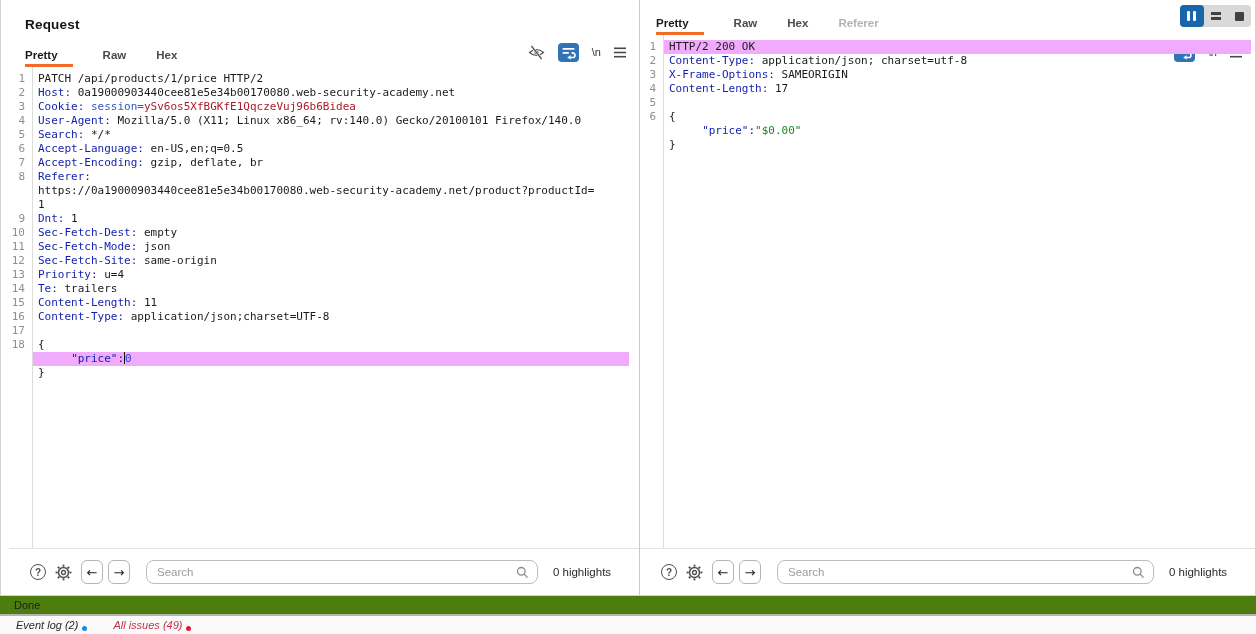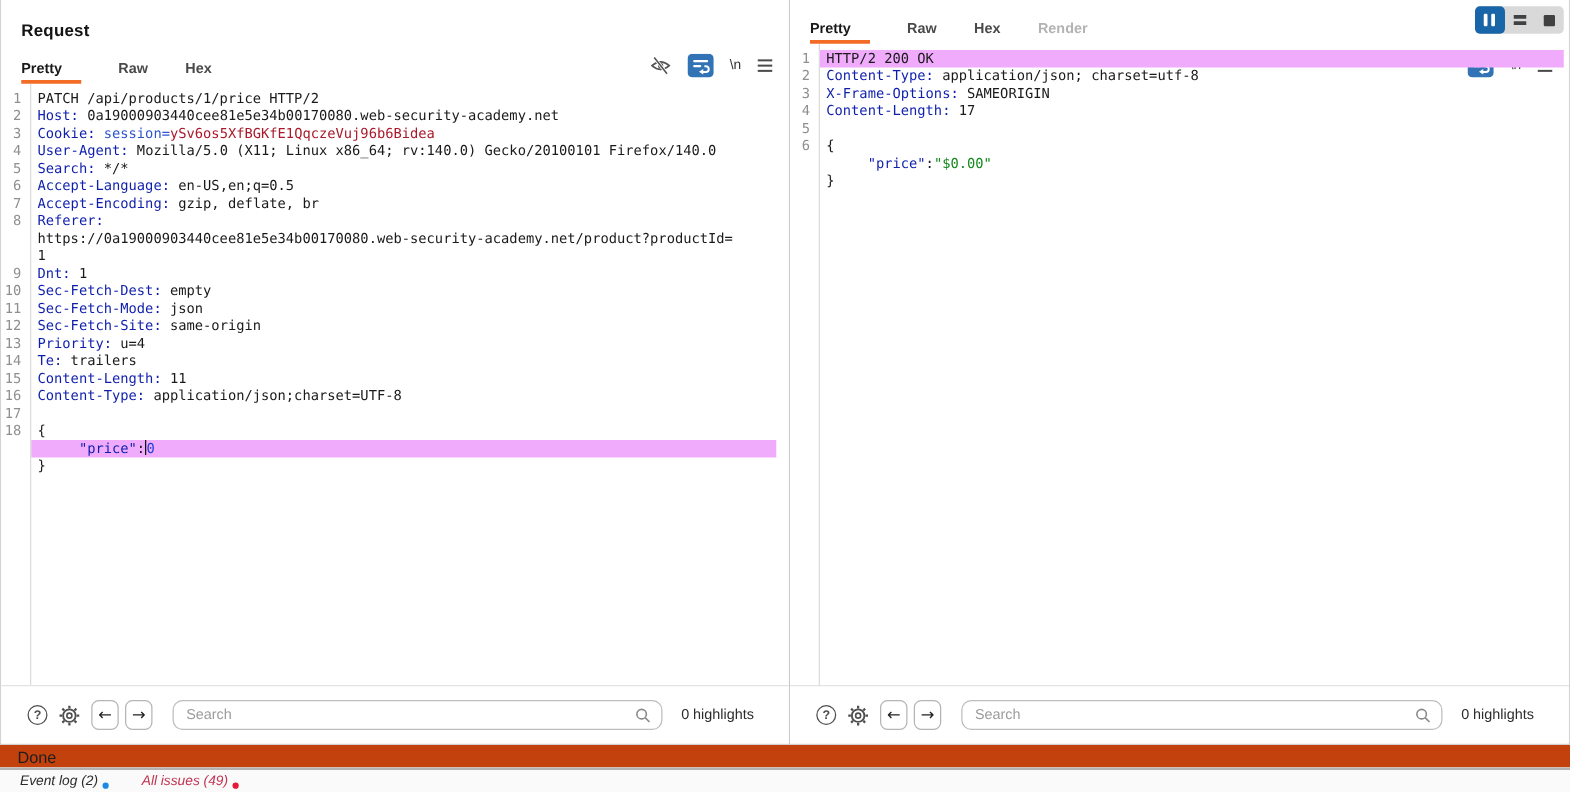--- a/index.html
+++ b/index.html
@@ -1,21 +1,21 @@
 <!DOCTYPE html>
 <html><head>
 <meta charset="utf-8">
 <style>
   * { margin:0; padding:0; box-sizing:border-box; }
   html,body { width:1256px; height:634px; background:#fff; font-family:"Liberation Sans","DejaVu Sans",sans-serif; color:#1a1a1a; overflow:hidden; }
 
   .workspace { position:relative; height:595px; display:flex; border-left:1px solid #d2d2d2; border-right:1px solid #d2d2d2; }
   .vdivider { width:1px; background:#c9c9c9; flex:none; }
   .panel { position:relative; display:flex; flex-direction:column; background:#fff; min-width:0; }
-  .panel.request { width:630px; flex:none; }
+  .panel.request { width:630px; flex:none;margin-left:8px; }
   .panel.response { flex:1; }
 
   .panel-title { margin:17px 0 0 16px; font-size:13.5px; font-weight:bold; color:#141414; letter-spacing:.2px; }
 
   .tabs-row { display:flex; align-items:flex-end; margin:8px 0 0 16px; height:27px; }
   .tab { font-size:11.5px; color:#4a4a4a; margin-right:30px; padding-bottom:3px; border-bottom:3px solid transparent; cursor:default;font-weight:bold; }
   .tab.active { color:#1a1a1a; border-bottom-color:#f26b27; padding-right:15px; }
   .tab.disabled { color:#b3b3b3; }
 
   .editor-icons { position:absolute; top:41px; right:13px; display:flex; align-items:center; gap:13px; height:22px; }
@@ -49,21 +49,21 @@
   .help-icon { width:16px; height:16px; border:1.4px solid #4f4f4f; border-radius:50%; display:flex; align-items:center; justify-content:center; font-size:10px; font-weight:bold; color:#4f4f4f; flex:none; }
   .gear-icon { margin-left:9px; flex:none; display:flex; }
   .nav-btn { margin-left:9px; width:22px; height:24px; border:1px solid #b5b5b5; border-radius:6px; background:#fff; font-size:13px; color:#222; display:flex; align-items:center; justify-content:center; flex:none; font-family:"DejaVu Sans",sans-serif; padding:0; }
   .nav-btn + .nav-btn { margin-left:5px; }
   .search-wrap { flex:1; position:relative; margin-left:16px; min-width:0; }
   .search-input { width:100%; height:24px; border:1px solid #bdbdbd; border-radius:8px; padding:0 28px 0 10px; font-size:11.5px; color:#333; font-family:inherit; outline:none; background:#fff; }
   .search-input::placeholder { color:#9c9c9c; }
   .mag { position:absolute; right:9px; top:6px; }
   .highlights { flex:none; width:88px; text-align:center; font-size:11.5px; color:#2b2b2b; }
 
-  .donebar { height:19px; border-top:1px solid #d2d2d2; display:flex; align-items:center; padding-left:14px; font-size:13px; color:#1e1e1e; background:#c2410c; }
+  .donebar { height:19px; border-top:1px solid #d2d2d2; display:flex; align-items:center; padding-left:14px; font-size:11px; color:#1e1e1e; background:#4d7c0f; }
   .footer { height:20px; border-top:2px solid #b5b2b2; background:#fafafa; display:flex; align-items:center; padding-left:16px; gap:26px; }
   .footer-item { display:flex; align-items:flex-end; gap:4px; font-size:11px;font-style:italic; }
   .footer-item .lbl { color:#2b2b2b; }
   .footer-item.issues .lbl { color:#c23350; }
   .dot { width:5px; height:5px; border-radius:50%; margin-top:1px; }
   .dot.blue { background:#1e88e5; }
   .dot.red { background:#e51937; }
 </style>
 </head>
 <body>
@@ -247,21 +247,21 @@
       <span class="seg single">
           <i class="sq"></i>
         </span>
     </div>
 
 
     <div class="tabs-row">
       <span class="tab active">Pretty</span>
       <span class="tab">Raw</span>
       <span class="tab">Hex</span>
-      <span class="tab disabled">Render</span>
+      <span class="tab disabled">Referer</span>
     </div>
 
     <div class="editor-icons">
       <span class="wrap-btn">
         <svg width="21" height="19" viewBox="0 0 21 19">
           <rect x="0" y="0" width="21" height="19" rx="4" fill="#3273b5"></rect>
           <rect x="4.5" y="5" width="12" height="1.8" rx=".9" fill="#fff"></rect>
           <rect x="4.5" y="9" width="6.5" height="1.8" rx=".9" fill="#fff"></rect>
           <path d="M13.5 9.9 h1.2 a2.3 2.3 0 0 1 0 4.6 h-3.2" fill="none" stroke="#fff" stroke-width="1.6"></path>
           <path d="M12.6 12.2 v4.4 l-3.4 -2.2 Z" fill="#fff"></path>

